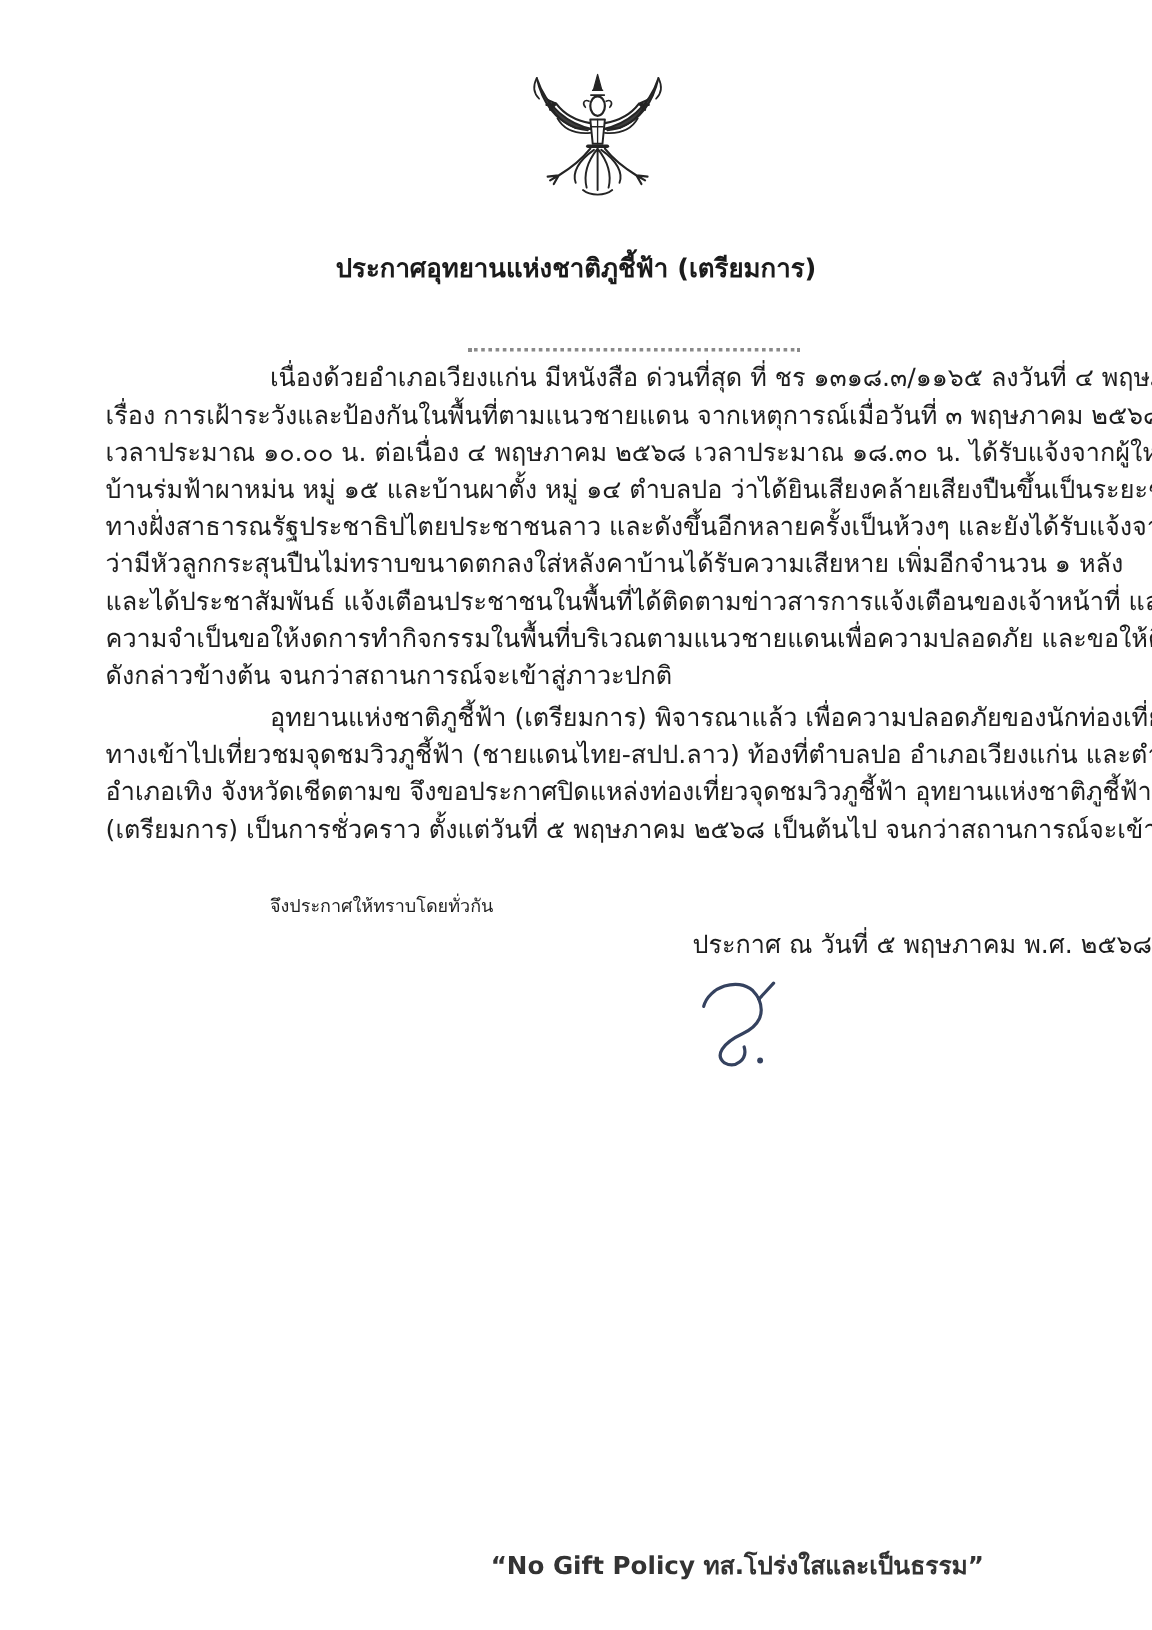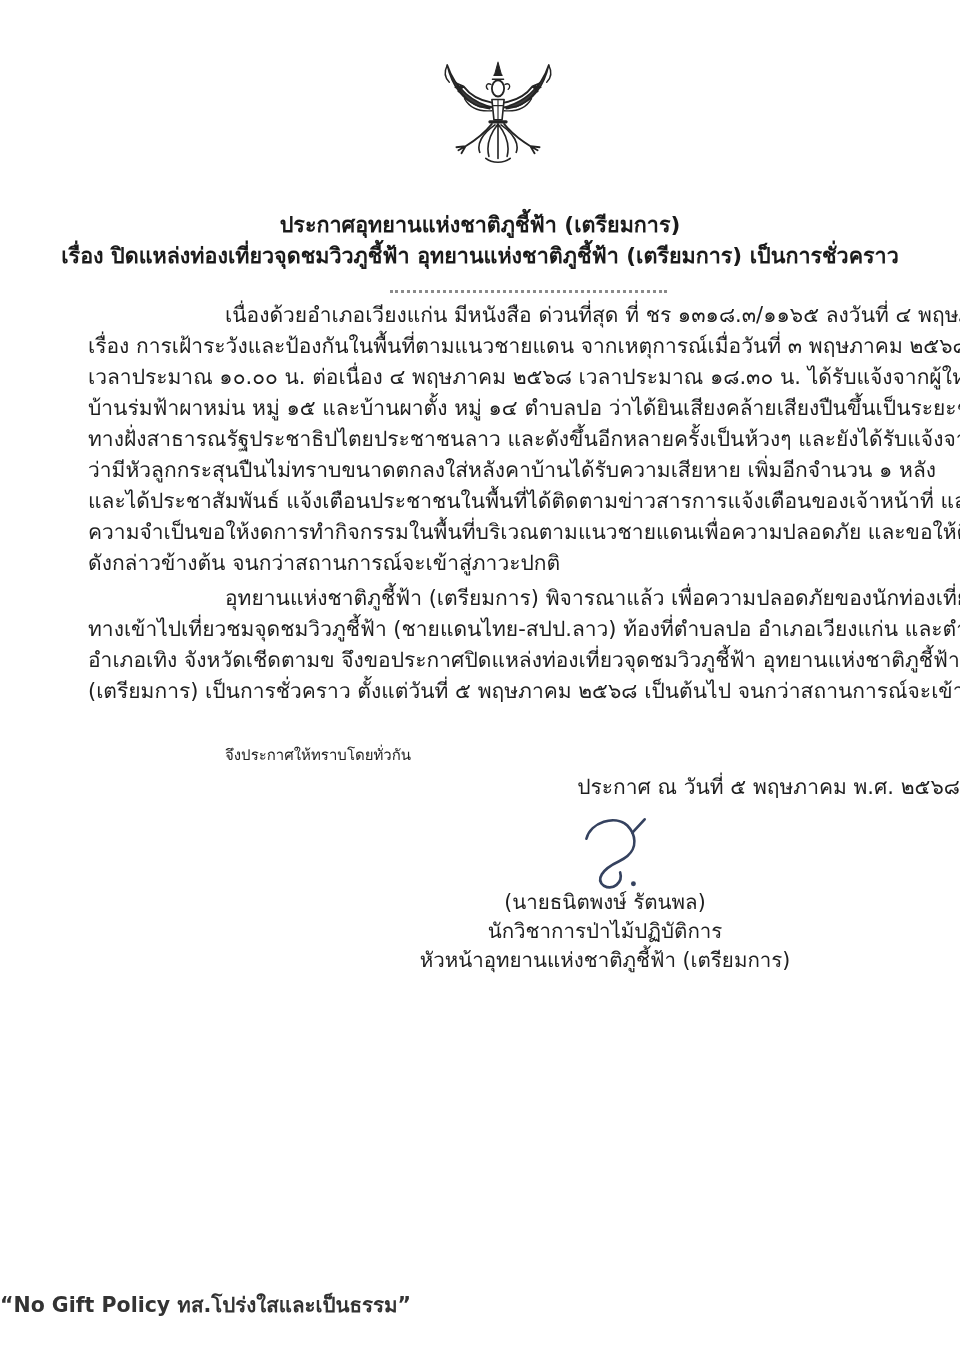--- a/index.html
+++ b/index.html
@@ -19,21 +19,21 @@
   .para1 { top:300px; }
   .para2 { top:583px; }
   .bline { font-size:21px; line-height:31px; white-space:nowrap; color:#1e1e1e; }
   .indent { padding-left:137px; }
   .closing { left:225px; top:740px; font-size:15px; line-height:31px; white-space:nowrap; }
   .dateline { left:0; top:772px; width:960px; text-align:right;
     font-size:21px; line-height:31px; }
   .sig-mark { left:568px; top:810px; width:92px; height:82px; }
   .sig-block { left:400px; top:888px; width:410px; text-align:center;
     font-size:20.5px; line-height:29px; }
-  .footer { left:0; top:1288px; width:820px; text-align:left;
+  .footer { left:0; top:1288px; width:820px; text-align:right;
     font-weight:700; font-size:20.5px; color:#333333; }
 </style>
 </head>
 <body>
 
 <div id="page">
 
   <svg class="abs emblem" viewBox="0 0 128 138" xmlns="http://www.w3.org/2000/svg">
     <g stroke="#242424" fill="none" stroke-width="2" stroke-linecap="round" stroke-linejoin="round">
 
@@ -65,21 +65,20 @@
       <path d="M64,62 C56,72 52,82 55,94 M64,62 C72,72 76,82 73,94 M64,62 V96 M61,63 C48,72 43,82 46,90 M67,63 C80,72 85,82 82,90" stroke-width="1.6"></path>
       <path d="M52,96 C58,101 70,101 76,96" stroke-width="1.6"></path>
 
       <path d="M58,62 C50,72 42,78 32,84 M32,84 l-9,1 m9,-1 l-7,4 m7,-4 l-4,7" stroke-width="1.8"></path>
       <path d="M70,62 C78,72 86,78 96,84 M96,84 l9,1 m-9,-1 l7,4 m-7,-4 l4,7" stroke-width="1.8"></path>
     </g>
   </svg>
 
   <div class="abs title-block">
     <div>ประกาศอุทยานแห่งชาติภูชี้ฟ้า (เตรียมการ)</div>
-    <div>เรื่อง ปิดแหล่งท่องเที่ยวจุดชมวิวภูชี้ฟ้า อุทยานแห่งชาติภูชี้ฟ้า (เตรียมการ) เป็นการชั่วคราว</div>
   </div>
 
   <div class="abs dotted-sep"></div>
 
   <div class="abs para para1">
     <div class="bline indent">เนื่องด้วยอำเภอเวียงแก่น มีหนังสือ ด่วนที่สุด ที่ ชร ๑๓๑๘.๓/๑๑๖๕ ลงวันที่ ๔ พฤษภาคม ๒๕๖๘</div>
     <div class="bline">เรื่อง การเฝ้าระวังและป้องกันในพื้นที่ตามแนวชายแดน จากเหตุการณ์เมื่อวันที่ ๓ พฤษภาคม ๒๕๖๘</div>
     <div class="bline">เวลาประมาณ ๑๐.๐๐ น. ต่อเนื่อง ๔ พฤษภาคม ๒๕๖๘ เวลาประมาณ ๑๘.๓๐ น. ได้รับแจ้งจากผู้ใหญ่บ้าน</div>
     <div class="bline">บ้านร่มฟ้าผาหม่น หมู่ ๑๕ และบ้านผาตั้ง หมู่ ๑๔ ตำบลปอ ว่าได้ยินเสียงคล้ายเสียงปืนขึ้นเป็นระยะๆ ดังขึ้น</div>
     <div class="bline">ทางฝั่งสาธารณรัฐประชาธิปไตยประชาชนลาว และดังขึ้นอีกหลายครั้งเป็นห้วงๆ และยังได้รับแจ้งจากประชาชน</div>
@@ -102,21 +101,16 @@
 
   <svg class="abs sig-mark" viewBox="0 0 90 80" xmlns="http://www.w3.org/2000/svg">
     <g stroke="#35425f" fill="none" stroke-width="2.6" stroke-linecap="round" stroke-linejoin="round">
       <path d="M18,28 C22,12 46,4 58,15 C61,18 62,20 63,22"></path>
       <path d="M63,22 L75,9"></path>
       <path d="M63,22 C68,34 63,44 50,50 C33,58 27,68 35,74 C44,79 54,71 51,61"></path>
     </g>
     <circle cx="64" cy="72" r="2.4" fill="#35425f"></circle>
   </svg>
 
-  <div class="abs sig-block">
-    <div>(นายธนิตพงษ์ รัตนพล)</div>
-    <div>นักวิชาการป่าไม้ปฏิบัติการ</div>
-    <div>หัวหน้าอุทยานแห่งชาติภูชี้ฟ้า (เตรียมการ)</div>
-  </div>
 
   <div class="abs footer">“No Gift Policy ทส.โปร่งใสและเป็นธรรม”</div>
 
 </div>
 
 </body></html>

